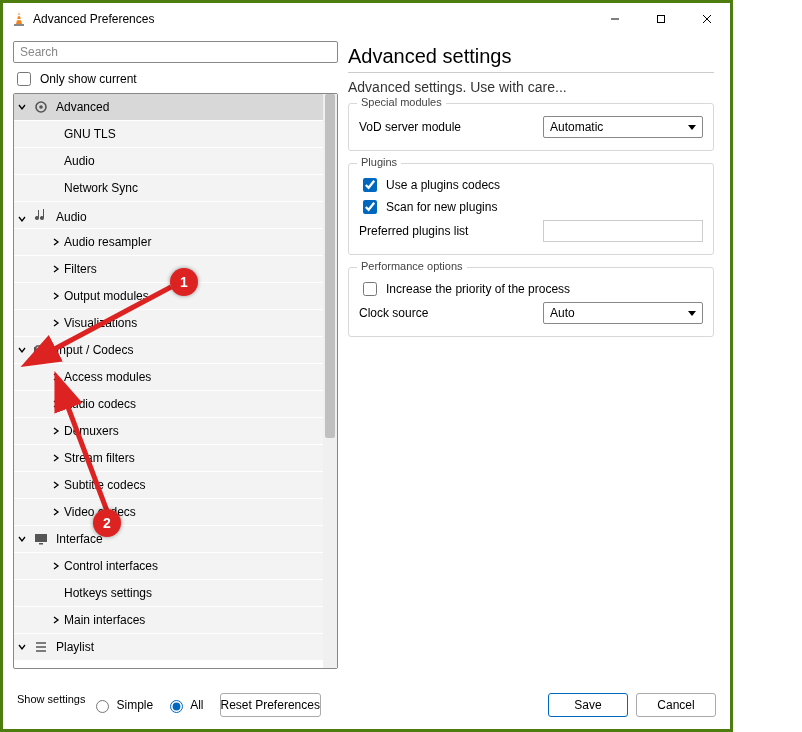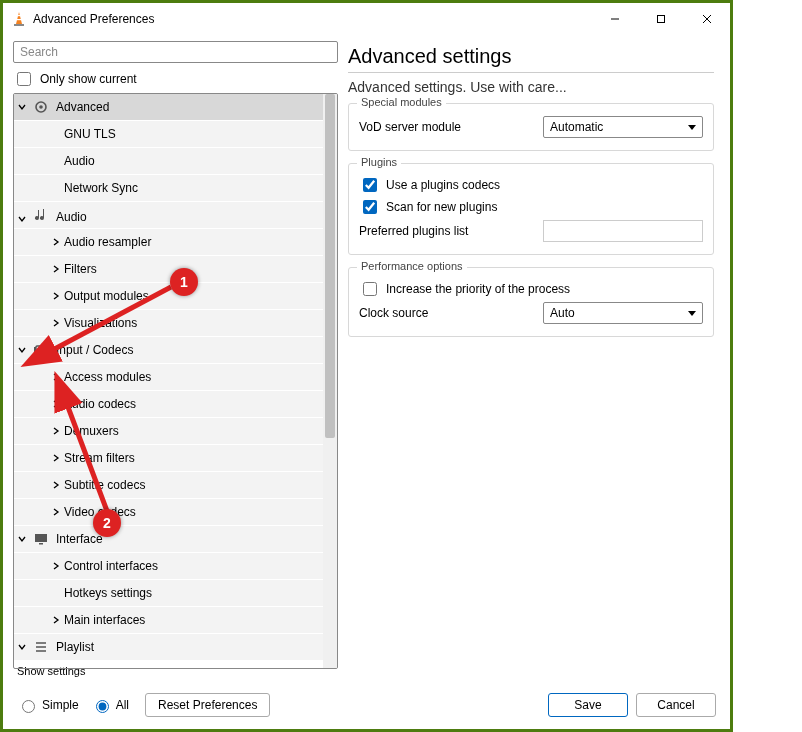--- a/index.html
+++ b/index.html
@@ -35,25 +35,25 @@
 .group { border: 1px solid #d8d8d8; border-radius: 3px; padding: 10px 10px 10px 10px; margin-bottom: 12px; position: relative; }
 .group .legend { position: absolute; top: -8px; left: 8px; background: #fff; padding: 0 4px; font-size: 11px; color: #444; }
 .field-row { display: flex; align-items: center; height: 26px; gap: 8px; }
 .field-row .lbl { flex: 1; font-size: 12px; }
 .combo { width: 160px; height: 22px; border: 1px solid #888; border-radius: 2px; display: flex; align-items: center; padding: 0 6px; font-size: 12px; position: relative; }
 .combo .arrow { margin-left: auto; }
 .chkrow { display: flex; align-items: center; gap: 6px; height: 22px; }
 .chkrow input[type=checkbox] { width: 14px; height: 14px; accent-color: #0067c0; }
 .txtbox { width: 160px; height: 22px; border: 1px solid #ccc; background: #fff; }
 .footer { height: 52px; display: flex; align-items: flex-end; padding: 0 14px 12px 14px; }
-.show-settings { display: flex; flex-direction: column; gap: 16px; font-size: 11px; }
+.show-settings { display: flex; gap: 6px; font-size: 11px; }
 .radios { display: flex; gap: 12px; align-items: center; }
 .radios label { display: flex; align-items: center; gap: 4px; font-size: 12px; }
 .radios input[type=radio] { accent-color: #0067c0; }
-.btn { height: 24px; padding: 0 12px; border: 1px solid #aaa; border-radius: 3px; background: #fff; font-size: 12px; display: flex; align-items: center; justify-content: center; margin-left: 8px; cursor: default; }
+.btn { height: 24px; padding: 0 0; border: 1px solid #aaa; border-radius: 3px; background: #fff; font-size: 12px; display: flex; align-items: center; justify-content: center; margin-left: 8px; cursor: default; }
 .btn.save { border-color: #0067c0; }
 .footer-right { margin-left: auto; display: flex; }
 .annot { position: absolute; pointer-events: none; }
 .badge { width: 28px; height: 28px; border-radius: 50%; background: #d22; color: #fff; font-weight: 700; font-size: 14px; display: flex; align-items: center; justify-content: center; box-shadow: 0 0 4px rgba(0,0,0,.4); position: absolute; }
 .chev svg, .ico svg { display: block; }
 </style>
 </head>
 <body>
 
 <div class="window">

